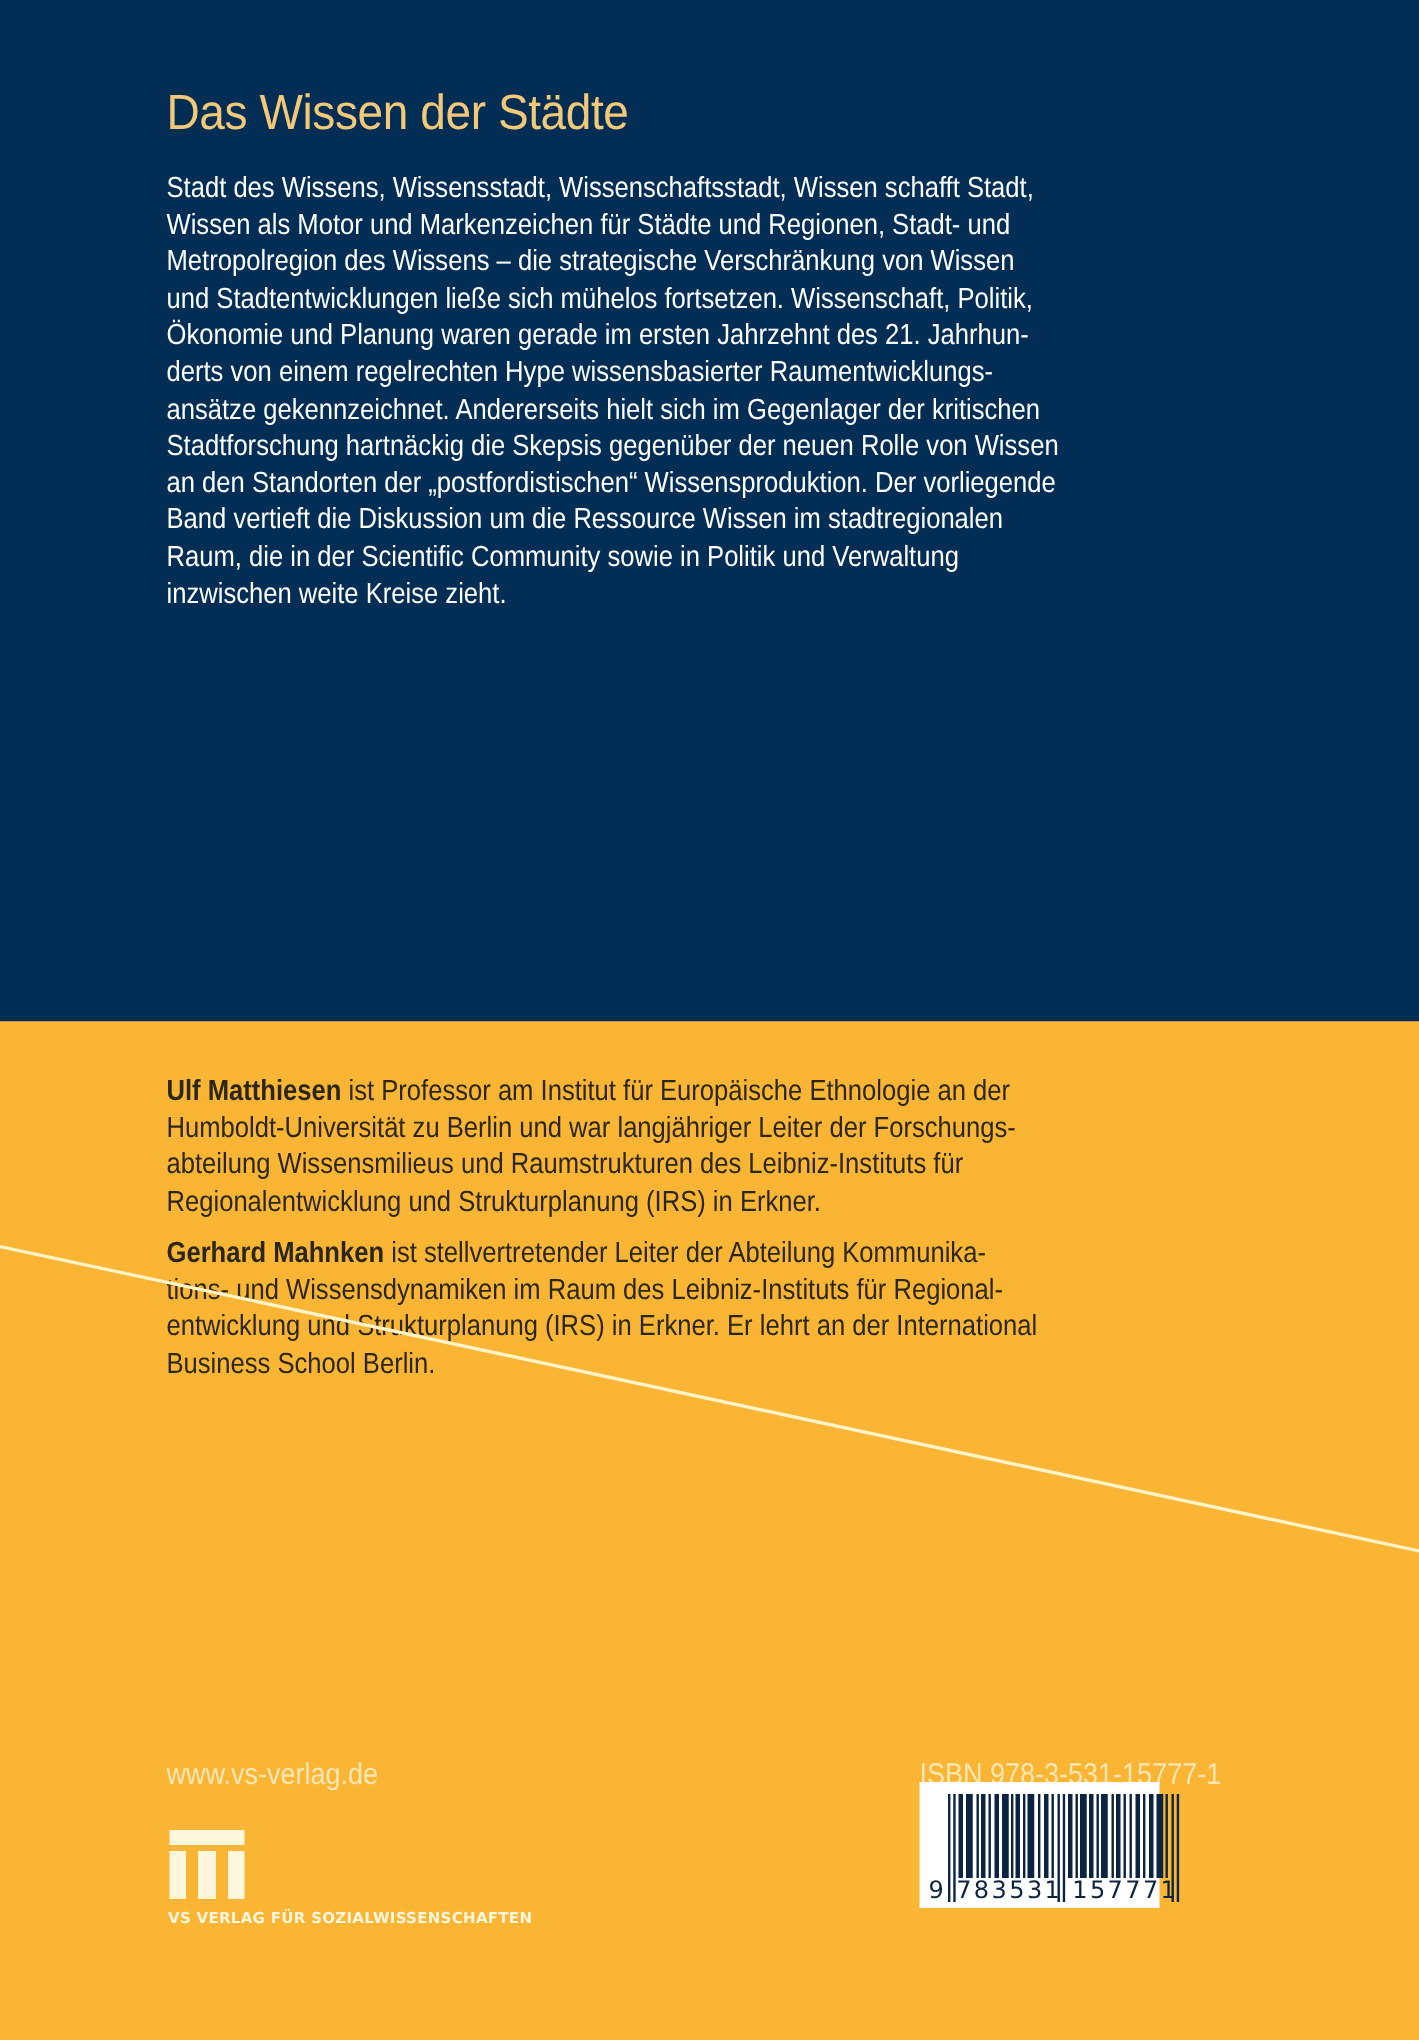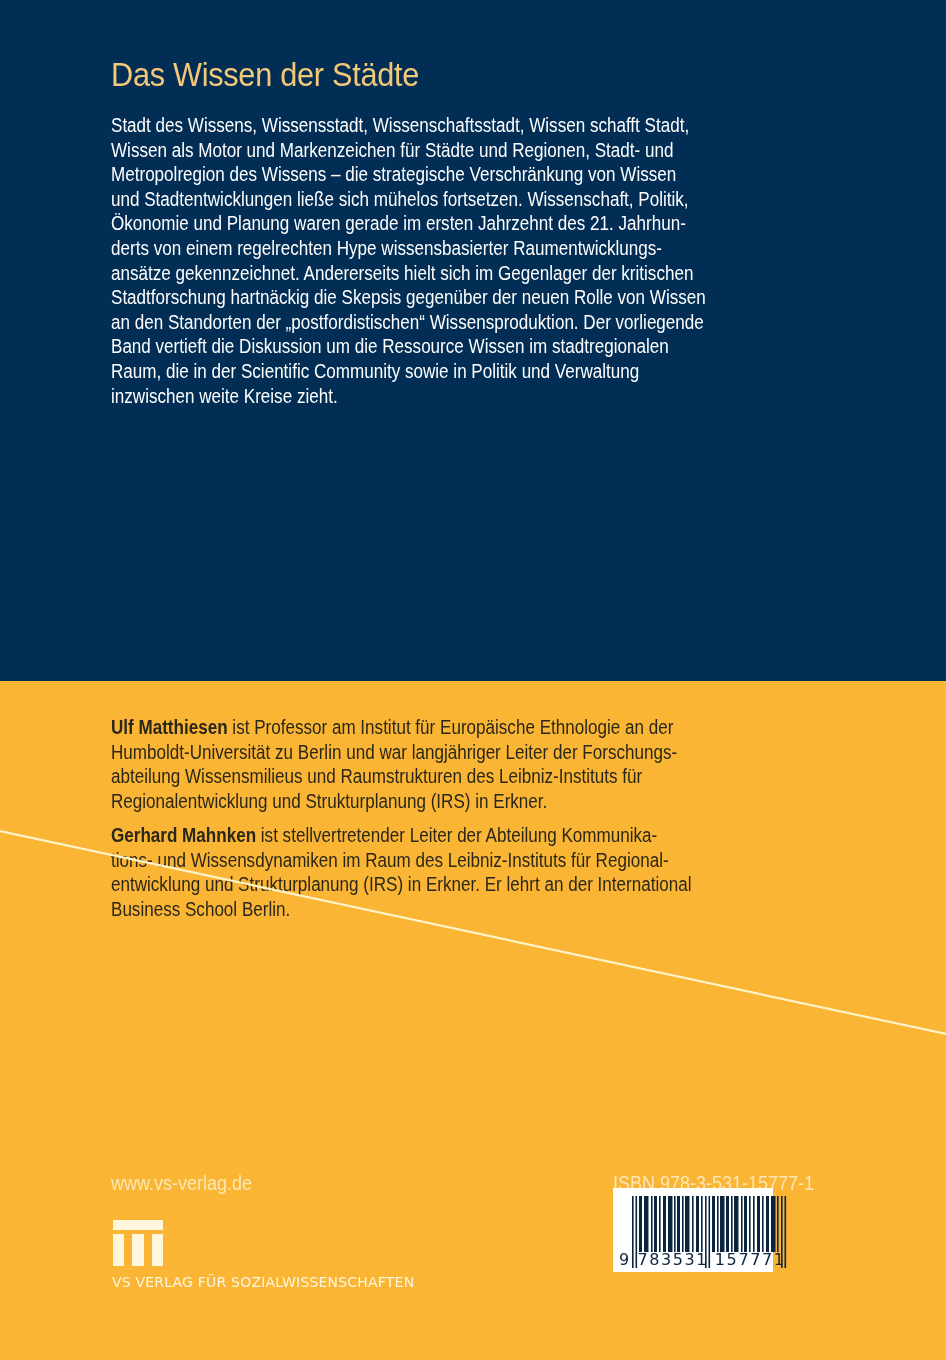--- a/index.html
+++ b/index.html
@@ -42,21 +42,21 @@
   }
   .url {
     position: absolute; left: 111px; top: 1172px;
     color: #FCE7B5; font-size: 20px;
     transform: scaleX(0.9); transform-origin: left top;
   }
   .logo { position: absolute; left: 113px; top: 1220px; width: 60px; height: 46px; }
   .logo .bar { position: absolute; background: #FFF6DE; }
   .logo-text {
     position: absolute; left: 112px; top: 1274px;
-    color: #FFF6DE; font-size: 14px; font-weight: normal; letter-spacing: 0.2px;
+    color: #FFF6DE; font-size: 10px; font-weight: bold; letter-spacing: 0.2px;
     font-family: "DejaVu Sans", sans-serif;
     white-space: nowrap;
   }
   .isbn {
     position: absolute; left: 613px; top: 1172px;
     color: #FCE7B5; font-size: 20px; white-space: nowrap;
     transform: scaleX(0.9); transform-origin: left top;
   }
   .barcode-box {
     position: absolute; left: 613px; top: 1188px; width: 160px; height: 84px;

